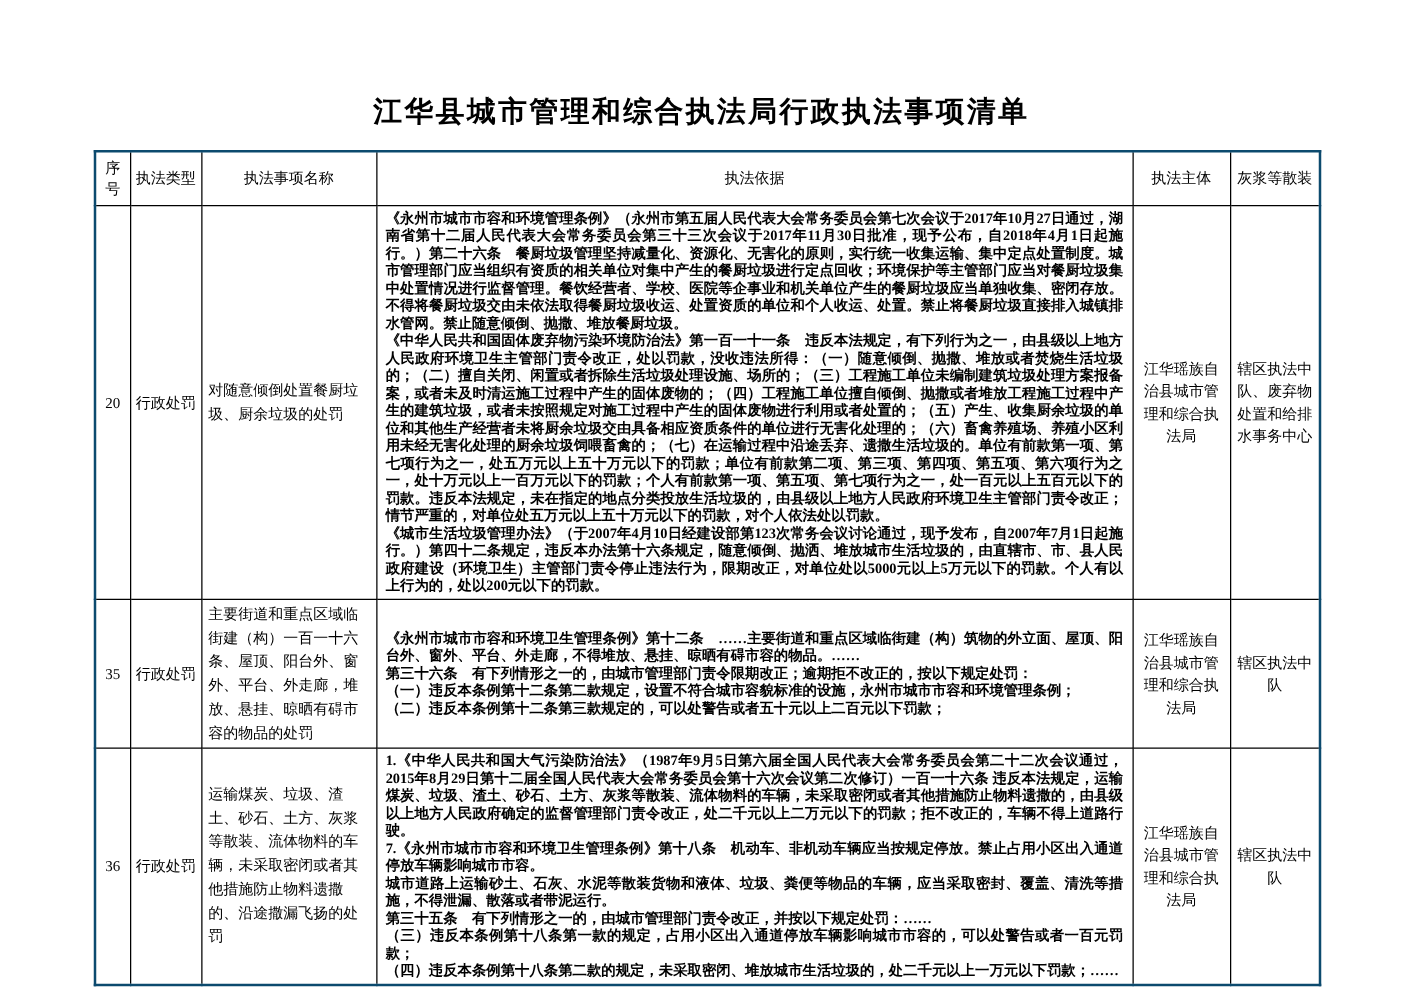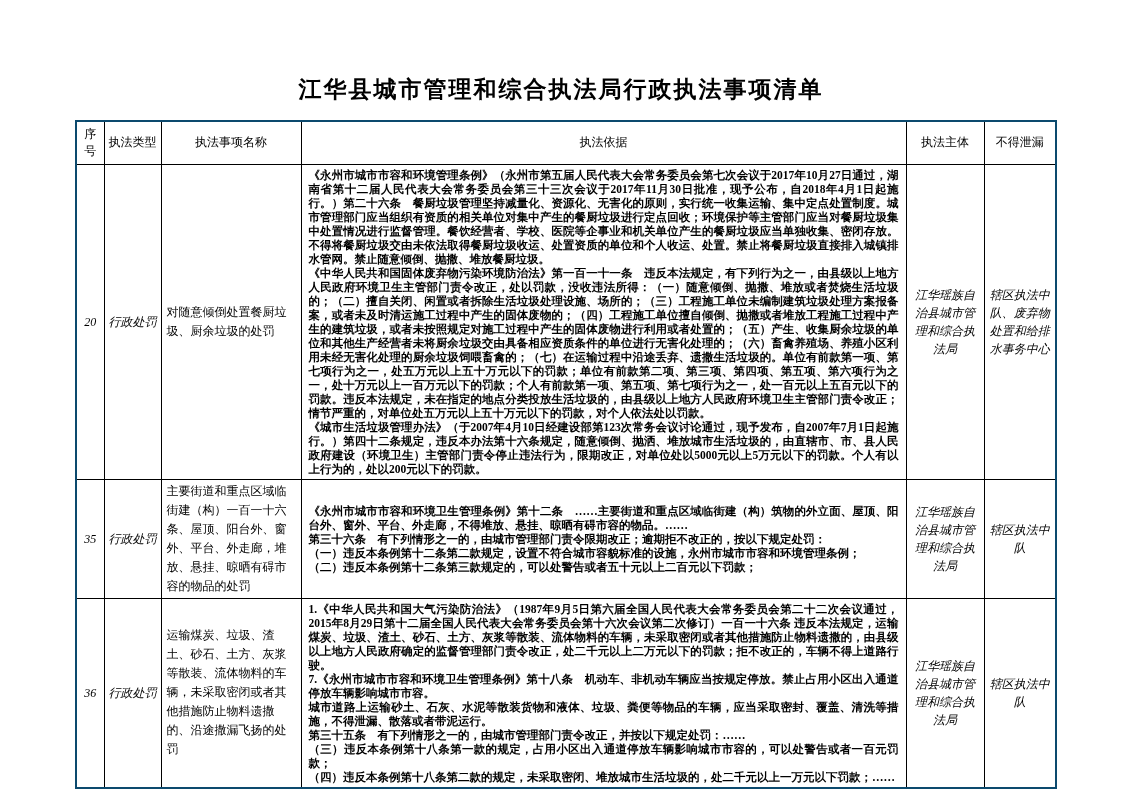--- a/index.html
+++ b/index.html
@@ -42,21 +42,20 @@
     text-align: center;
     vertical-align: middle;
     padding: 2px;
   }
   td.c-center {
     text-align: center;
     vertical-align: middle;
     font-size: 12px;
     line-height: 18px;
     padding: 2px 3px;
-    font-style: italic;
   }
   td.c-name {
     text-align: left;
     vertical-align: middle;
     font-size: 12px;
     line-height: 19px;
     padding: 2px 5px;
   }
   td.c-basis {
     text-align: justify;
@@ -88,21 +87,21 @@
       <col style="width:72px">
     </colgroup>
 
     <tbody>
         <tr class="hdr">
       <th>序号</th>
       <th>执法类型</th>
       <th>执法事项名称</th>
       <th>执法依据</th>
       <th>执法主体</th>
-      <th>不得泄漏</th>
+      <th>灰浆等散装</th>
     </tr>
 
     <tr class="r-34">
       <td class="c-center">20</td>
       <td class="c-center">行政处罚</td>
       <td class="c-name">对随意倾倒处置餐厨垃圾、厨余垃圾的处罚</td>
       <td class="c-basis">
         <p>《永州市城市市容和环境管理条例》（永州市第五届人民代表大会常务委员会第七次会议于2017年10月27日通过，湖南省第十二届人民代表大会常务委员会第三十三次会议于2017年11月30日批准，现予公布，自2018年4月1日起施行。）第二十六条　餐厨垃圾管理坚持减量化、资源化、无害化的原则，实行统一收集运输、集中定点处置制度。城市管理部门应当组织有资质的相关单位对集中产生的餐厨垃圾进行定点回收；环境保护等主管部门应当对餐厨垃圾集中处置情况进行监督管理。餐饮经营者、学校、医院等企事业和机关单位产生的餐厨垃圾应当单独收集、密闭存放。不得将餐厨垃圾交由未依法取得餐厨垃圾收运、处置资质的单位和个人收运、处置。禁止将餐厨垃圾直接排入城镇排水管网。禁止随意倾倒、抛撒、堆放餐厨垃圾。</p>
         <p>《中华人民共和国固体废弃物污染环境防治法》第一百一十一条　违反本法规定，有下列行为之一，由县级以上地方人民政府环境卫生主管部门责令改正，处以罚款，没收违法所得：（一）随意倾倒、抛撒、堆放或者焚烧生活垃圾的；（二）擅自关闭、闲置或者拆除生活垃圾处理设施、场所的；（三）工程施工单位未编制建筑垃圾处理方案报备案，或者未及时清运施工过程中产生的固体废物的；（四）工程施工单位擅自倾倒、抛撒或者堆放工程施工过程中产生的建筑垃圾，或者未按照规定对施工过程中产生的固体废物进行利用或者处置的；（五）产生、收集厨余垃圾的单位和其他生产经营者未将厨余垃圾交由具备相应资质条件的单位进行无害化处理的；（六）畜禽养殖场、养殖小区利用未经无害化处理的厨余垃圾饲喂畜禽的；（七）在运输过程中沿途丢弃、遗撒生活垃圾的。单位有前款第一项、第七项行为之一，处五万元以上五十万元以下的罚款；单位有前款第二项、第三项、第四项、第五项、第六项行为之一，处十万元以上一百万元以下的罚款；个人有前款第一项、第五项、第七项行为之一，处一百元以上五百元以下的罚款。违反本法规定，未在指定的地点分类投放生活垃圾的，由县级以上地方人民政府环境卫生主管部门责令改正；情节严重的，对单位处五万元以上五十万元以下的罚款，对个人依法处以罚款。</p>
         <p>《城市生活垃圾管理办法》（于2007年4月10日经建设部第123次常务会议讨论通过，现予发布，自2007年7月1日起施行。）第四十二条规定，违反本办法第十六条规定，随意倾倒、抛洒、堆放城市生活垃圾的，由直辖市、市、县人民政府建设（环境卫生）主管部门责令停止违法行为，限期改正，对单位处以5000元以上5万元以下的罚款。个人有以上行为的，处以200元以下的罚款。</p>

